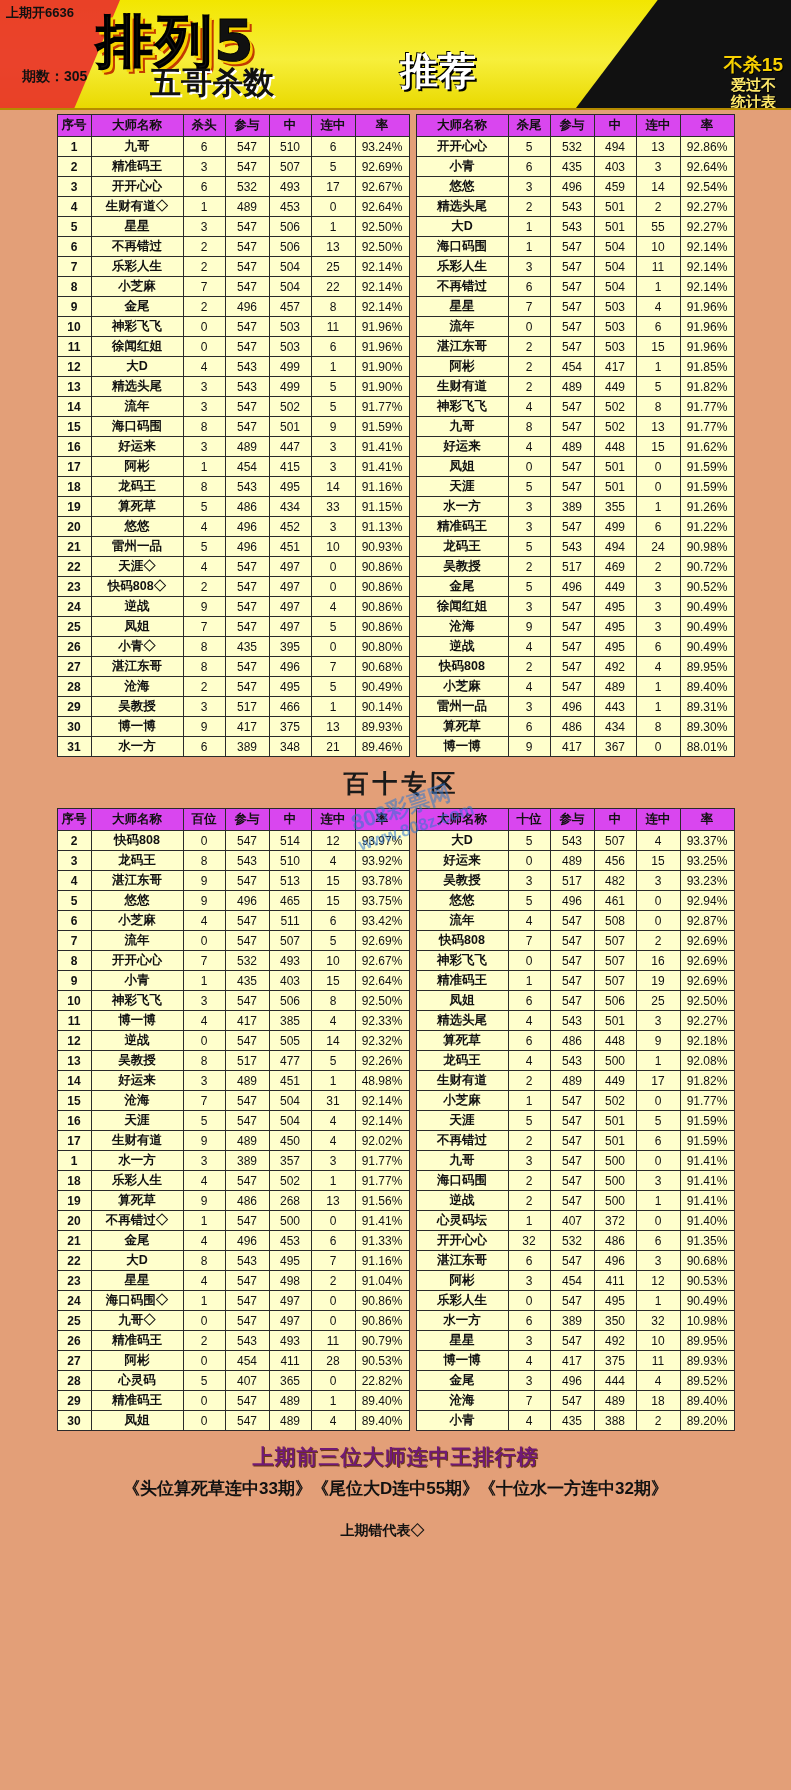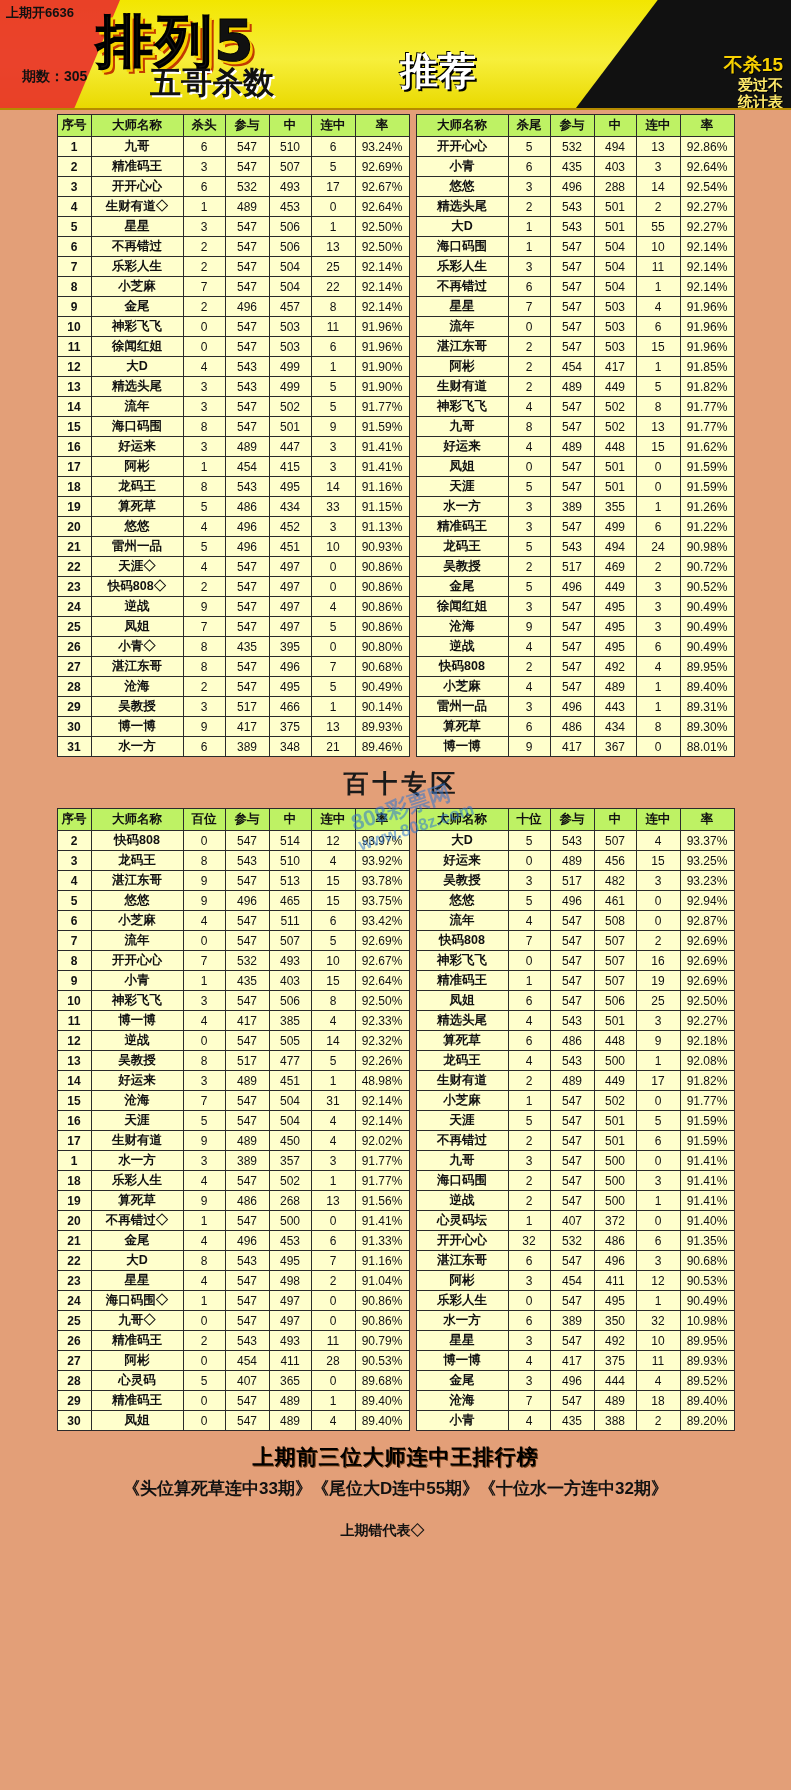--- a/index.html
+++ b/index.html
@@ -52,21 +52,21 @@
     text-shadow:2px 2px 0 #fff;
   }
   .banner .rec-title{
     position:absolute;left:400px;top:46px;z-index:7;
     font-size:38px;font-weight:bold;color:#fff;
     text-shadow:2px 2px 0 #000,-1px -1px 0 #000;
   }
   .banner .corner-text{
     position:absolute;right:8px;top:54px;z-index:8;
     font-size:19px;font-weight:bold;color:#f7d000;
-    line-height:1.15;text-align:right;
+    line-height:1.15;text-align:center;
     text-shadow:1px 1px 0 #000;
   }
   .banner .corner-text small{display:block;font-size:15px;color:#ffe96a;}
 
   
   .section-title{
     text-align:center;
     font-size:25px;font-weight:bold;color:#1a1a1a;
     letter-spacing:4px;
     margin:10px 0 8px 12px;
@@ -84,21 +84,21 @@
   table.rank th, table.rank td{
     border:1px solid #2b2b2b;
     text-align:center;
     height:19px;
     padding:0 1px;
     color:#111;
     white-space:nowrap;
     overflow:hidden;
   }
   table.rank thead th{
-    background:#bef264;
+    background:#d946ef;
     font-weight:bold;
     font-size:12.5px;
     height:21px;
   }
   table.rank td.name{font-weight:bold;font-size:12.5px;}
   table.rank td.rate{text-align:center;}
   table.rank td.idx{font-weight:bold;}
   .spacer-col{width:6px;background:transparent;border:none;}
 
   
@@ -123,21 +123,21 @@
     font-size:22px;font-weight:bold;color:#2f77d0;
     opacity:.55;transform:rotate(-18deg);
     pointer-events:none;
     font-family:"Liberation Sans",sans-serif;
   }
   .watermark .l2{font-size:17px;display:block;margin-top:-2px;}
 
   
   .footer{margin-top:12px;text-align:center;}
   .footer .f1{
-    font-size:21px;font-weight:bold;color:#000000;
+    font-size:21px;font-weight:bold;color:#701a75;
     text-shadow:1px 1px 0 #6b3a12;
     letter-spacing:1px;
   }
   .footer .f2{
     margin-top:6px;font-size:17px;font-weight:bold;color:#111;
   }
   .footer .f3{
     margin-top:22px;text-align:center;padding-right:26px;
     font-size:14px;font-weight:bold;color:#111;
   }
@@ -502,21 +502,21 @@
             <td>6</td>
             <td>435</td>
             <td>403</td>
             <td>3</td>
             <td class="rate">92.64%</td>
           </tr>
           <tr>
             <td class="name">悠悠</td>
             <td>3</td>
             <td>496</td>
-            <td>288</td>
+            <td>459</td>
             <td>14</td>
             <td class="rate">92.54%</td>
           </tr>
           <tr>
             <td class="name">精选头尾</td>
             <td>2</td>
             <td>543</td>
             <td>501</td>
             <td>2</td>
             <td class="rate">92.27%</td>
@@ -1009,21 +1009,21 @@
             <td>28</td>
             <td class="rate">90.53%</td>
           </tr>
           <tr>
             <td class="idx">28</td>
             <td class="name">心灵码</td>
             <td>5</td>
             <td>407</td>
             <td>365</td>
             <td>0</td>
-            <td class="rate">89.68%</td>
+            <td class="rate">22.82%</td>
           </tr>
           <tr>
             <td class="idx">29</td>
             <td class="name">精准码王</td>
             <td>0</td>
             <td>547</td>
             <td>489</td>
             <td>1</td>
             <td class="rate">89.40%</td>
           </tr>

